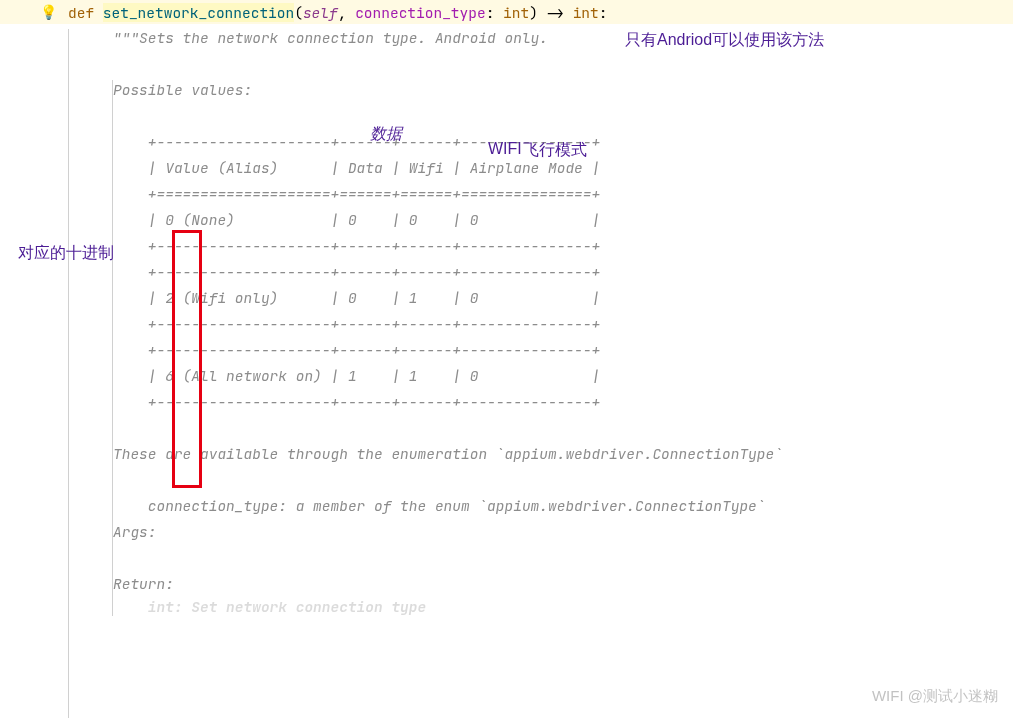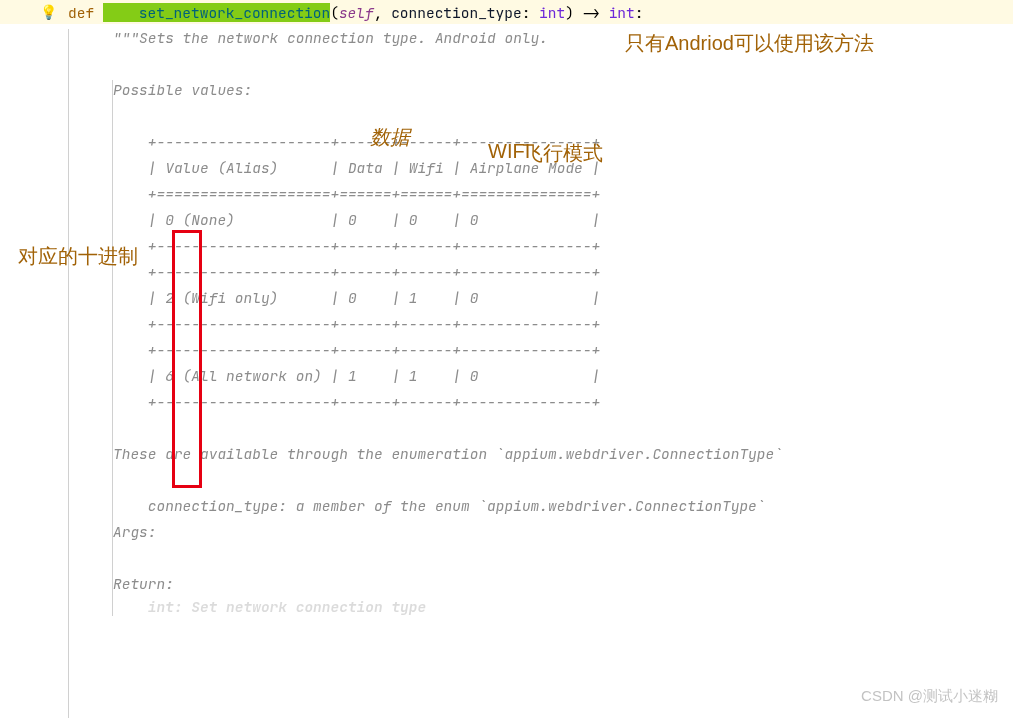--- a/index.html
+++ b/index.html
@@ -33,25 +33,25 @@
     .lightbulb {
       color: #f0a732;
       font-size: 14px;
     }
     .code-content {
       flex: 1;
       font-family: "JetBrains Mono", "Consolas", monospace;
       white-space: pre;
     }
     .kw { color: #a16207; }
-    .fn { color: #00627a; background: #84cc16; padding-left: 36px; }
+    .fn { color: #00627a; background: #fef9c3; }
     .param { color: #8b3a8c; font-style: italic; }
-    .type { color: #0f172a; }
+    .type { color: #a21caf; }
     .punct { color: #000000; }
-    .builtin { color: #6d28d9; }
+    .builtin { color: #a16207; }
     .docstring {
       color: #8c8c8c;
       font-style: italic;
     }
     .doc-area {
       position: relative;
     }
     .doc-line {
       display: flex;
       height: 26px;
@@ -75,23 +75,23 @@
     .vertical-line2 {
       position: absolute;
       left: 112px;
       top: 56px;
       bottom: 0;
       width: 1px;
       background: #d0d0d0;
     }
     .annotation {
       position: absolute;
-      color: #a16207;
+      color: #4c1d95;
       font-family: "Microsoft YaHei", sans-serif;
-      font-size: 20px;
+      font-size: 16px;
       font-weight: normal;
       font-style: normal;
     }
     .red-box {
       position: absolute;
       border: 3px solid #e60012;
       background: transparent;
     }
     .watermark {
       position: absolute;
@@ -190,13 +190,13 @@
 </div>
 
 <div class="annotation" style="left:625px; top:30px;">只有Andriod可以使用该方法</div>
 <div class="annotation" style="left:370px; top:124px;font-style:italic;">数据</div>
 <div class="annotation" style="left:449px; top:140px;margin-left:39px;">WIFI</div>
 <div class="annotation" style="left:523px; top:140px;">飞行模式</div>
 <div class="annotation" style="left:18px; top:243px;text-align:right;">对应的十进制</div>
 
 <div class="red-box" style="left:172px; top:230px; width:30px; height:258px;"></div>
 
-<div class="watermark">CSDN @测试小迷糊</div>
+<div class="watermark">WIFI @测试小迷糊</div>
 
 </body></html>

